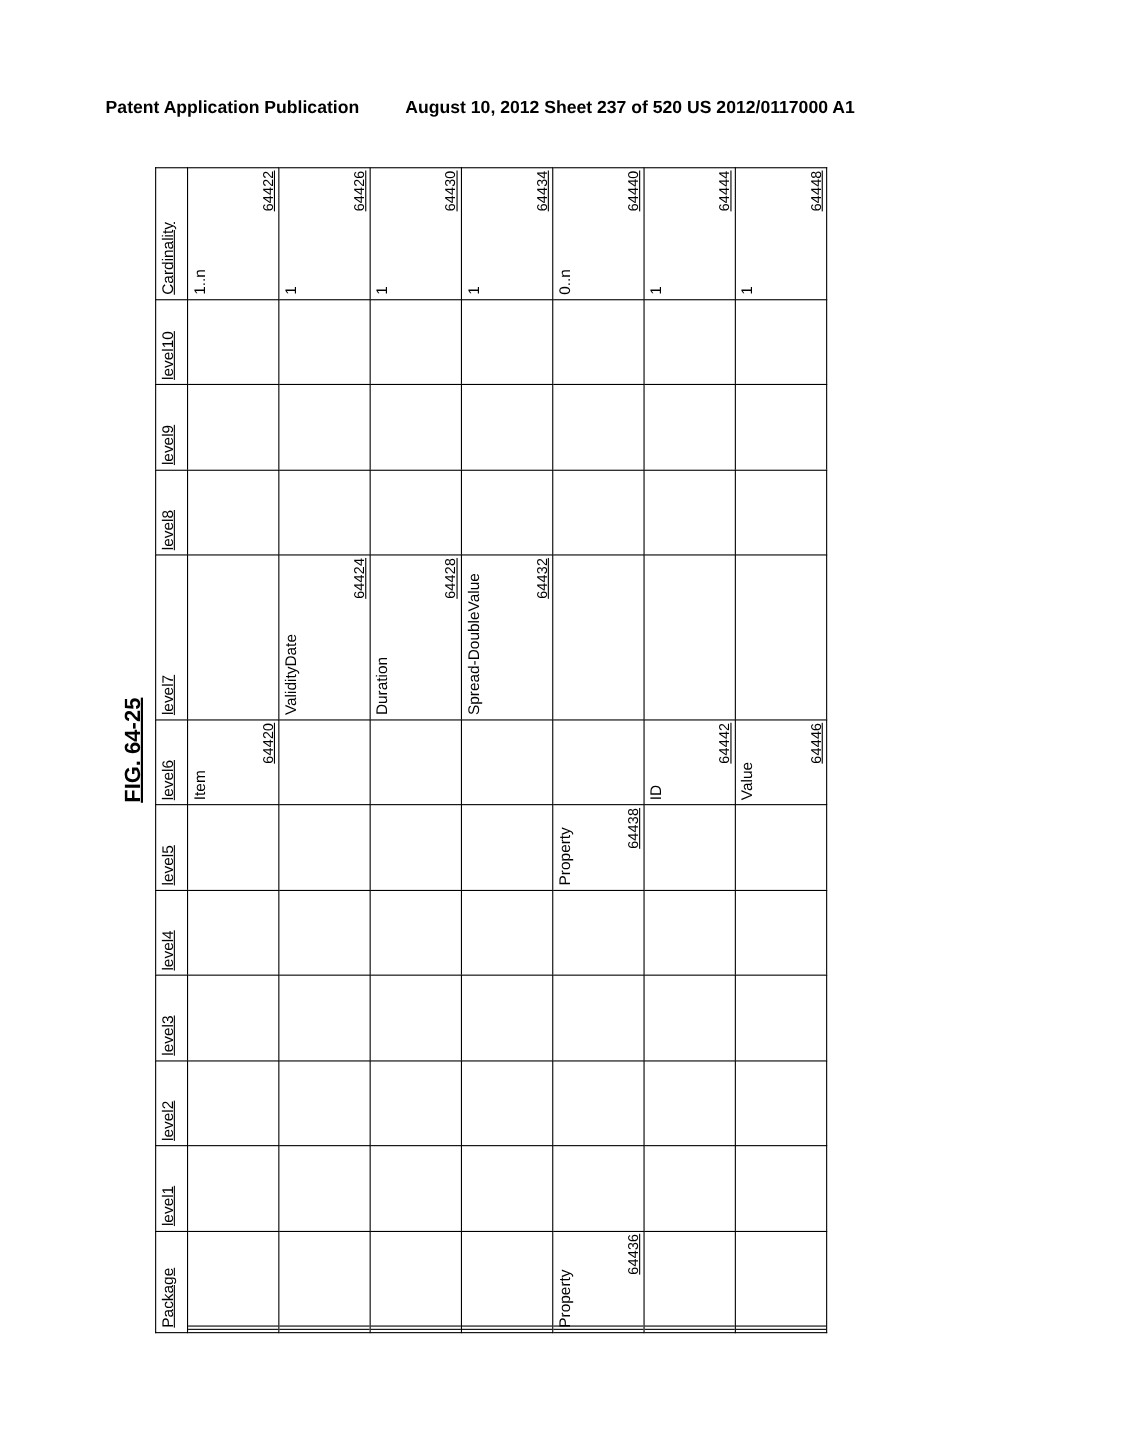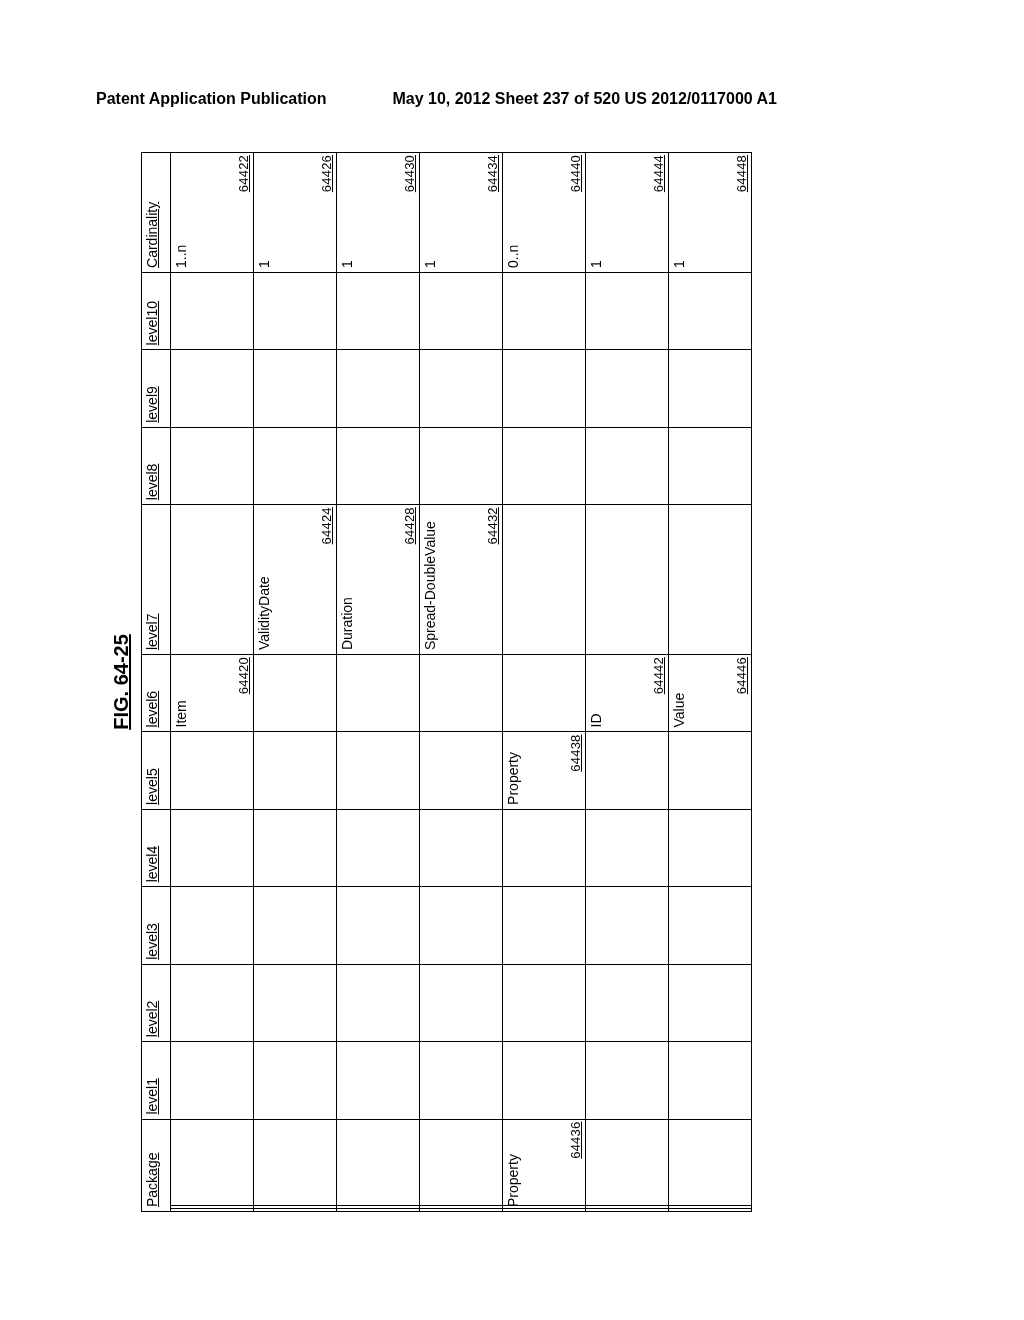--- a/index.html
+++ b/index.html
@@ -107,21 +107,21 @@
   col.c-lvl   { width: 62px; }
   col.c-lvl7  { width: 120px; }
   col.c-card  { width: 96px; }
 </style>
 </head>
 <body>
 <div class="page">
 
   <div class="header-row">
     <span>Patent Application Publication</span>
-    <span>May 10, 2012  Sheet 237 of 520   US 2012/0117000 A1</span>
+    <span>August 10, 2012  Sheet 237 of 520   US 2012/0117000 A1</span>
   </div>
 
   <div class="figure-wrap">
     <div class="fig">
       <div class="fig-title">FIG. 64-25</div>
       <table class="data-table">
         <colgroup>
           <col class="c-pkg">
           <col class="c-lvl">
             <col class="c-lvl">

